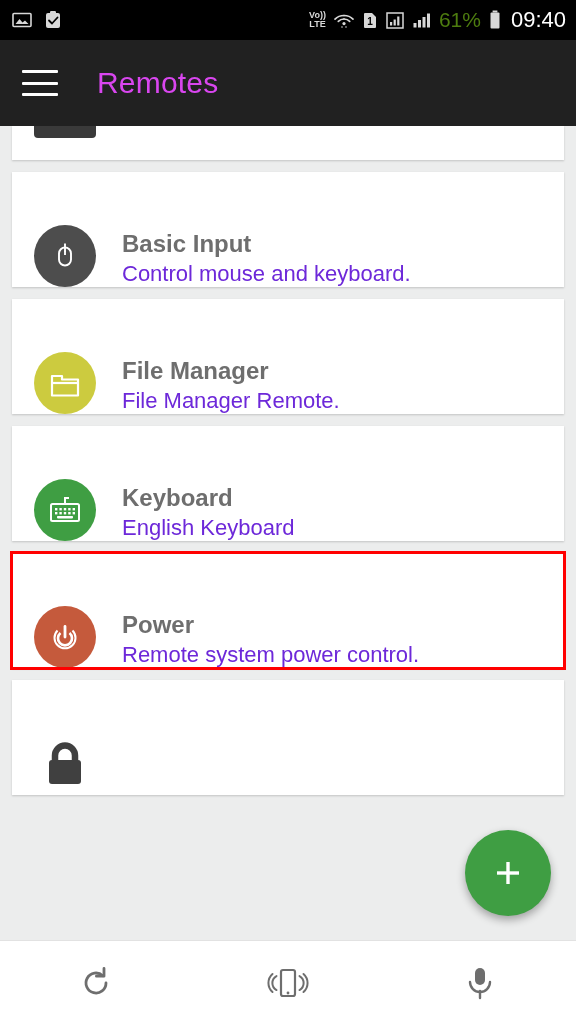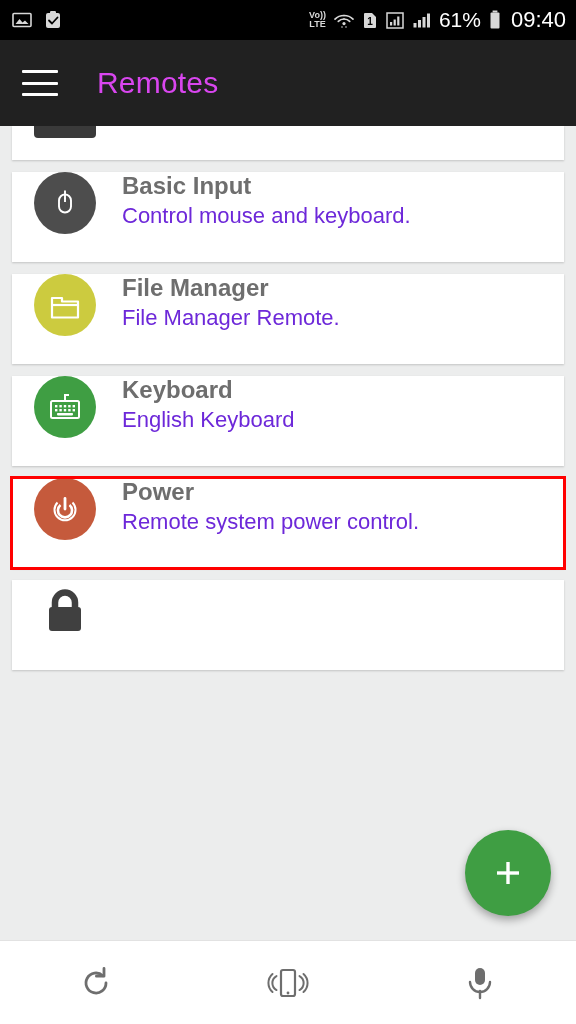--- a/index.html
+++ b/index.html
@@ -16,21 +16,21 @@
     display:flex; align-items:center; padding:0 10px 0 12px;
     position:relative;
   }
   .sb-left{ display:flex; align-items:center; gap:12px; }
   .sb-right{ margin-left:auto; display:flex; align-items:center; gap:7px; }
   .sb-icon{ display:flex; align-items:center; }
   .volte{
     font-size:9px; line-height:9px; font-weight:bold; color:#d8d8d8;
     text-align:center; letter-spacing:0px;
   }
-  .sb-pct{ font-size:21px; color:#ffffff; letter-spacing:0px; }
+  .sb-pct{ font-size:21px; color:#4d7c0f; letter-spacing:0px; }
   .sb-clock{ font-size:22px; color:#fff; letter-spacing:0px; margin-left:2px;}
 
   
   .appbar{
     height:86px; background:#212121; display:flex; align-items:center;
     padding-left:22px;
   }
   .hamburger{ width:36px; height:26px; display:flex; flex-direction:column;
     justify-content:space-between; cursor:pointer; }
   .hamburger span{ display:block; height:3px; background:#fff; border-radius:1px; }
@@ -39,22 +39,22 @@
   }
 
   
   .list{
     position:absolute; top:126px; left:0; right:0; bottom:84px;
     background:#eceded; overflow:hidden;
   }
   .card{
     background:#fff; margin:0 12px 12px 12px;
     box-shadow:0 1px 2px rgba(0,0,0,.18);
-    display:flex; align-items:flex-start;
-    height:90px; padding-left:22px;
+    display:flex; align-items:flex-end;
+    height:115px; padding-left:22px;
     position:relative;
   }
   .card.partial{ height:34px; margin-bottom:12px; align-items:flex-start; overflow:hidden;}
   .card.highlight{ outline:3px solid #ff0000; outline-offset:-1px; }
 
   .badge{
     width:62px; height:62px; border-radius:50%;
     display:flex; align-items:center; justify-content:center;
     flex:0 0 62px;
   }

